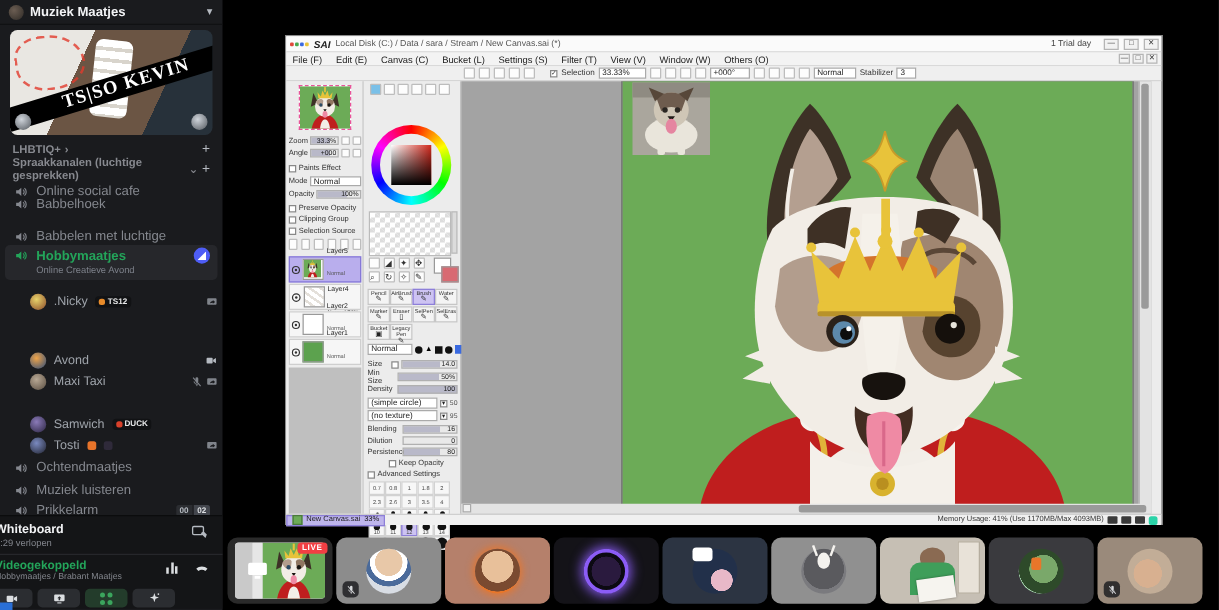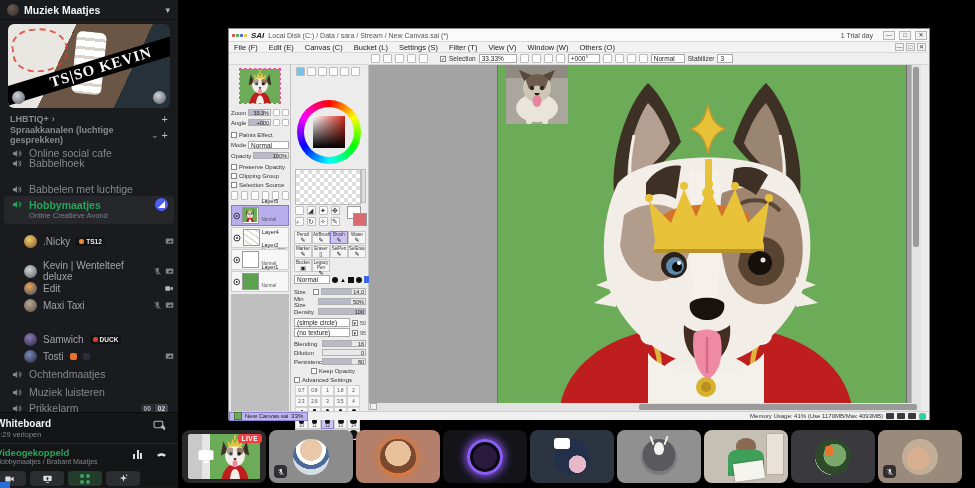--- a/index.html
+++ b/index.html
@@ -191,35 +191,23 @@
     <span class="tagpill">
         <i class="tagdot" style="background:#e88b2a;"></i>
         <span>TS12</span>
       </span>
     <span class="mic-col">
         <svg width="9" height="9" viewBox="0 0 24 24" color="#80848b">
           <use href="#stream"></use>
         </svg>
       </span>
   </div>
-  <div class="abs mrow" style="top:264px;">
-    <span class="mav" style="background:radial-gradient(circle at 40% 35%,#cfd2d6,#5b6066);"></span>
-    <span>Kevin | Wentelteef deluxe</span>
-    <span class="mic-col">
-      <svg width="9" height="9" viewBox="0 0 24 24" color="#80848b">
-          <use href="#micoff"></use>
-        </svg>
-      <svg width="9" height="9" viewBox="0 0 24 24" color="#80848b">
-          <use href="#stream"></use>
-        </svg>
-    </span>
-  </div>
   <div class="abs mrow" style="top:281px;">
     <span class="mav" style="background:radial-gradient(circle at 40% 35%,#f0a54a,#2a4a7a);"></span>
-    <span>Edit</span>
+    <span>Avond</span>
     <span class="mic-col">
         <svg width="10" height="9" viewBox="0 0 24 24" color="#b5bac1">
           <use href="#cam"></use>
         </svg>
       </span>
   </div>
   <div class="abs mrow" style="top:298px;">
     <span class="mav" style="background:radial-gradient(circle at 40% 35%,#b8a894,#584c40);"></span>
     <span>Maxi Taxi</span>
     <span class="mic-col">

